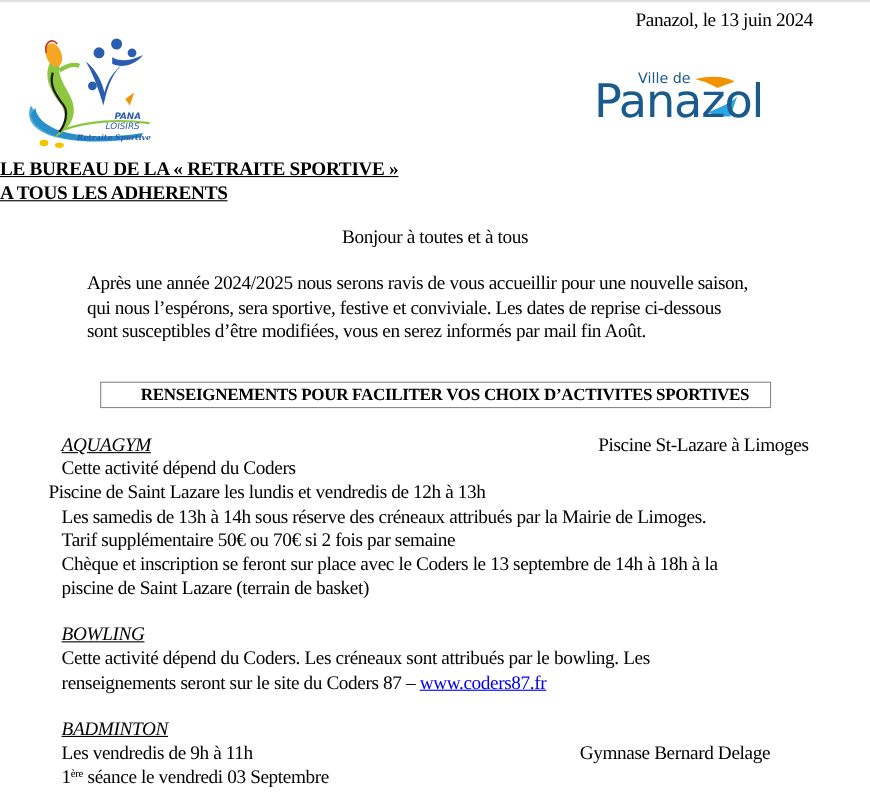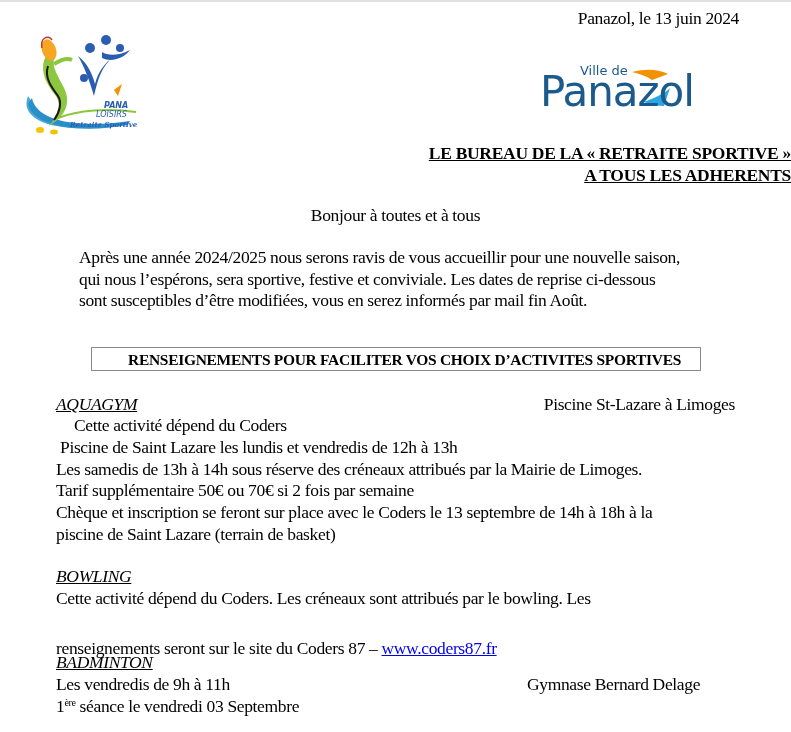--- a/index.html
+++ b/index.html
@@ -10,21 +10,21 @@
     color: #000;
     position: relative;
   }
   .topstrip { position: absolute; left: 0; top: 0; width: 791px; height: 2px; background: #e0e0e0; }
   .page { position: absolute; left: 0; top: 0; width: 791px; height: 732px; }
   .abs { position: absolute; white-space: nowrap; }
   .t { font-size: 17.5px; letter-spacing: -0.35px; line-height: 21.7px; }
   .date { right: 52px; top: 8px; }
   .logo-left { left: 18px; top: 26px; width: 125px; height: 110px; }
   .logo-right { left: 540px; top: 58px; width: 172px; height: 56px; }
-  .title { left: 0; width: 791px; text-align: right; font-weight: bold; text-decoration: underline; font-size: 17.5px; letter-spacing: -0.3px; line-height: 22px; }
+  .title { left: 0; width: 791px; text-align: left; font-weight: bold; text-decoration: underline; font-size: 17.5px; letter-spacing: -0.3px; line-height: 22px; }
   .greet { left: 0; width: 791px; text-align: center; top: 205px; }
   .para { left: 56px; top: 247px; width: 700px; white-space: normal; margin-left: 23px; }
   .para div { white-space: nowrap; }
   .box {
     left: 91px; top: 347px; width: 610px; height: 24px;
     border: 1px solid #888; border-right-width: 1.5px;
     box-sizing: border-box;
     font-weight: bold; font-size: 15.5px; letter-spacing: -0.3px;
     line-height: 23px; padding-left: 36px;
   }
@@ -91,29 +91,29 @@
   <div class="abs t para">
     <div>Après une année 2024/2025 nous serons ravis de vous accueillir pour une nouvelle saison,</div>
     <div>qui nous l’espérons, sera sportive, festive et conviviale. Les dates de reprise ci-dessous</div>
     <div>sont susceptibles d’être modifiées, vous en serez informés par mail fin Août.</div>
   </div>
 
   <div class="abs box">RENSEIGNEMENTS POUR FACILITER VOS CHOIX D’ACTIVITES SPORTIVES</div>
 
   <div class="abs t sec-head" style="left:56px; top:394px;">AQUAGYM</div>
   <div class="abs t" style="right:56px; top:394px;">Piscine St-Lazare à Limoges</div>
-  <div class="abs t" style="left:74px; top:415px;text-align:right;">Cette activité dépend du Coders</div>
-  <div class="abs t" style="left:60px; top:437px;">Piscine de Saint Lazare les lundis et vendredis de 12h à 13h</div>
+  <div class="abs t" style="left:56px; top:415px;text-align:right;">Cette activité dépend du Coders</div>
+  <div class="abs t" style="left:44px; top:437px;">Piscine de Saint Lazare les lundis et vendredis de 12h à 13h</div>
   <div class="abs t" style="left:56px; top:459px;">Les samedis de 13h à 14h sous réserve des créneaux attribués par la Mairie de Limoges.</div>
   <div class="abs t" style="left:56px; top:480px;text-align:right;">Tarif supplémentaire 50€ ou 70€ si 2 fois par semaine</div>
   <div class="abs t" style="left:56px; top:502px;">Chèque et inscription se feront sur place avec le Coders le 13 septembre de 14h à 18h à la</div>
   <div class="abs t" style="left:56px; top:524px;">piscine de Saint Lazare (terrain de basket)</div>
 
   <div class="abs t sec-head" style="left:56px; top:566px;">BOWLING</div>
   <div class="abs t" style="left:56px; top:588px;">Cette activité dépend du Coders. Les créneaux sont attribués par le bowling. Les</div>
-  <div class="abs t" style="left:56px; top:638px;"><span>renseignements seront sur le site du Coders 87 – </span><a class="link">www.coders87.fr</a></div>
+  <div class="abs t" style="left:56px; top:610px;"><span>renseignements seront sur le site du Coders 87 – </span><a class="link">www.coders87.fr</a></div>
 
   <div class="abs t sec-head" style="left:56px; top:652px;">BADMINTON</div>
   <div class="abs t" style="left:56px; top:674px;">Les vendredis de 9h à 11h</div>
   <div class="abs t" style="left:527px; top:674px;">Gymnase Bernard Delage</div>
   <div class="abs t" style="left:56px; top:696px;"><span>1</span><sup class="ord">ère</sup><span> séance le vendredi 03 Septembre</span></div>
 
 </div>
 
 </body></html>

